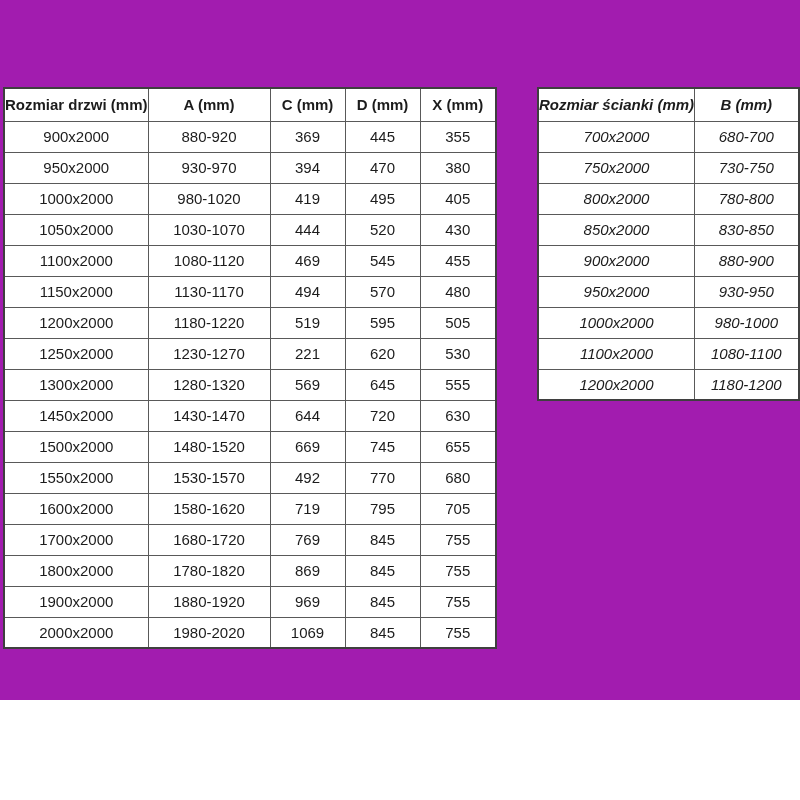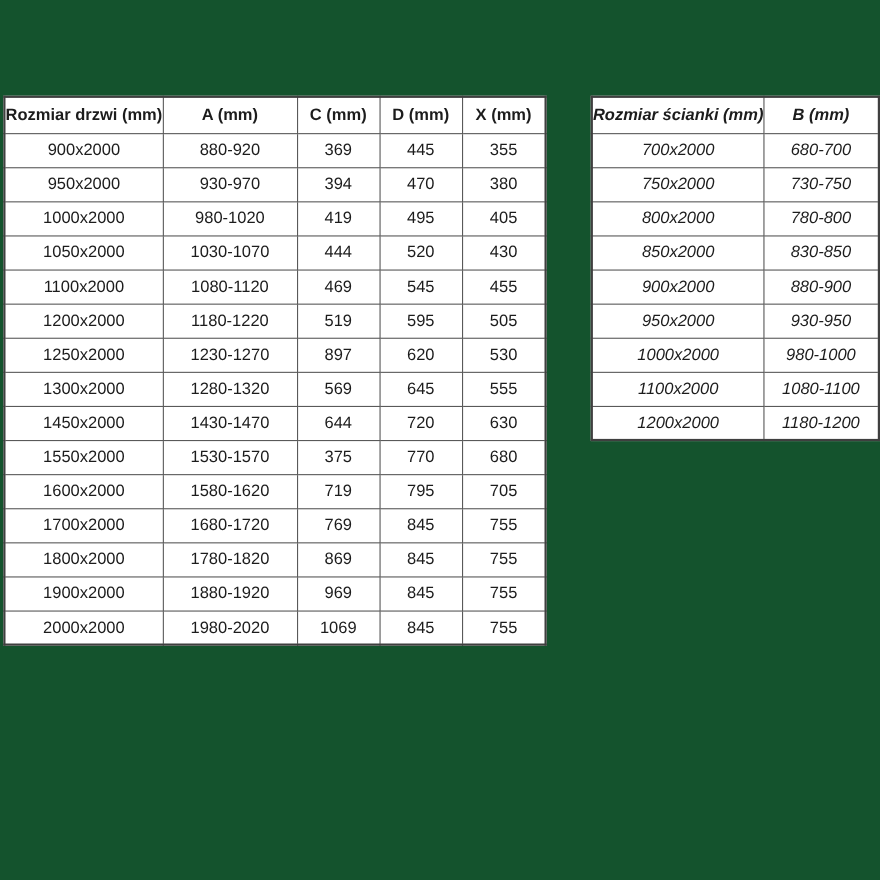--- a/index.html
+++ b/index.html
@@ -3,22 +3,22 @@
 <meta charset="utf-8">
 <style>
   html, body {
     margin: 0;
     padding: 0;
     background: #ffffff;
   }
   .canvas {
     position: relative;
     width: 800px;
-    height: 800px;
-    background: #14532d;
+    height: 700px;
+    background: #a21caf;
     font-family: "Liberation Sans", sans-serif;
   }
   table.spec-table {
     position: absolute;
     top: 87px;
     border-collapse: collapse;
     table-layout: fixed;
     border: 2px solid #3f3f3f;
     background: #ffffff;
   }
@@ -92,51 +92,65 @@
           <td>430</td>
         </tr>
         <tr>
           <td>1100x2000</td>
           <td>1080-1120</td>
           <td>469</td>
           <td>545</td>
           <td>455</td>
         </tr>
         <tr>
+          <td>1150x2000</td>
+          <td>1130-1170</td>
+          <td>494</td>
+          <td>570</td>
+          <td>480</td>
+        </tr>
+        <tr>
           <td>1200x2000</td>
           <td>1180-1220</td>
           <td>519</td>
           <td>595</td>
           <td>505</td>
         </tr>
         <tr>
           <td>1250x2000</td>
           <td>1230-1270</td>
-          <td>897</td>
+          <td>221</td>
           <td>620</td>
           <td>530</td>
         </tr>
         <tr>
           <td>1300x2000</td>
           <td>1280-1320</td>
           <td>569</td>
           <td>645</td>
           <td>555</td>
         </tr>
         <tr>
           <td>1450x2000</td>
           <td>1430-1470</td>
           <td>644</td>
           <td>720</td>
           <td>630</td>
         </tr>
         <tr>
+          <td>1500x2000</td>
+          <td>1480-1520</td>
+          <td>669</td>
+          <td>745</td>
+          <td>655</td>
+        </tr>
+        <tr>
           <td>1550x2000</td>
           <td>1530-1570</td>
-          <td>375</td>
+          <td>492</td>
           <td>770</td>
           <td>680</td>
         </tr>
         <tr>
           <td>1600x2000</td>
           <td>1580-1620</td>
           <td>719</td>
           <td>795</td>
           <td>705</td>
         </tr>

